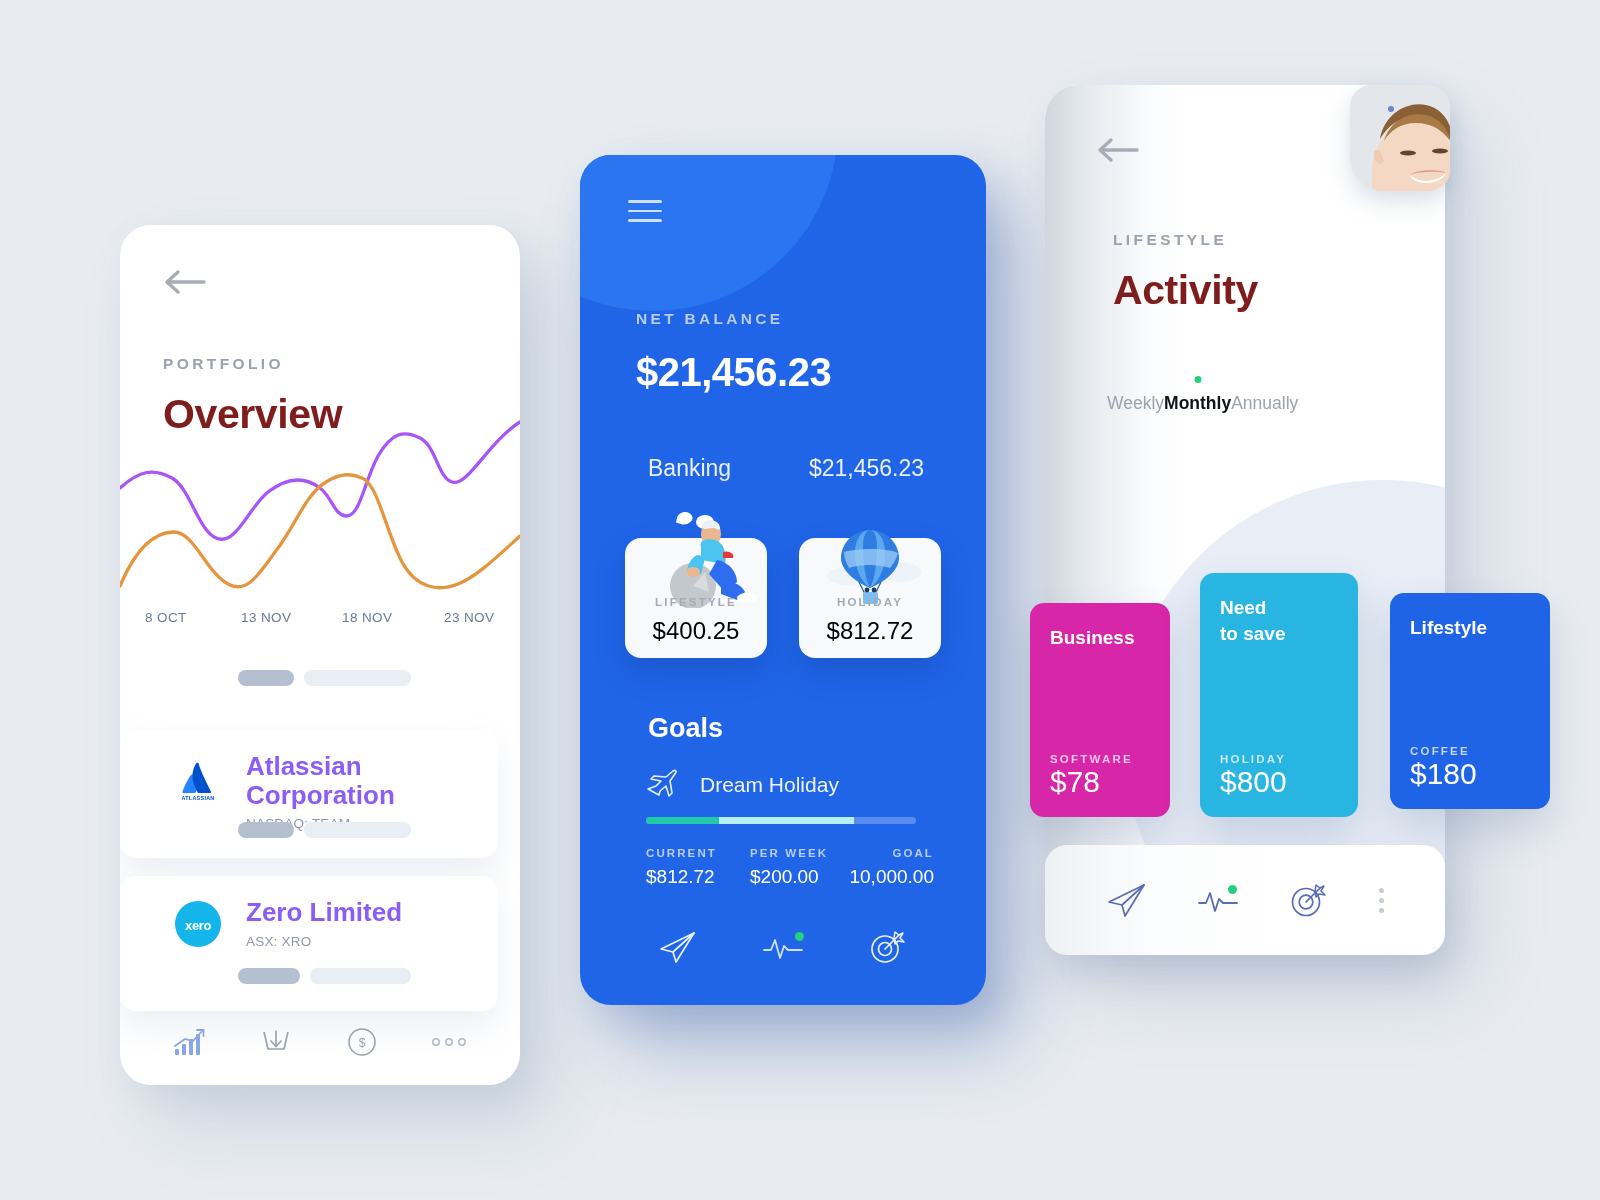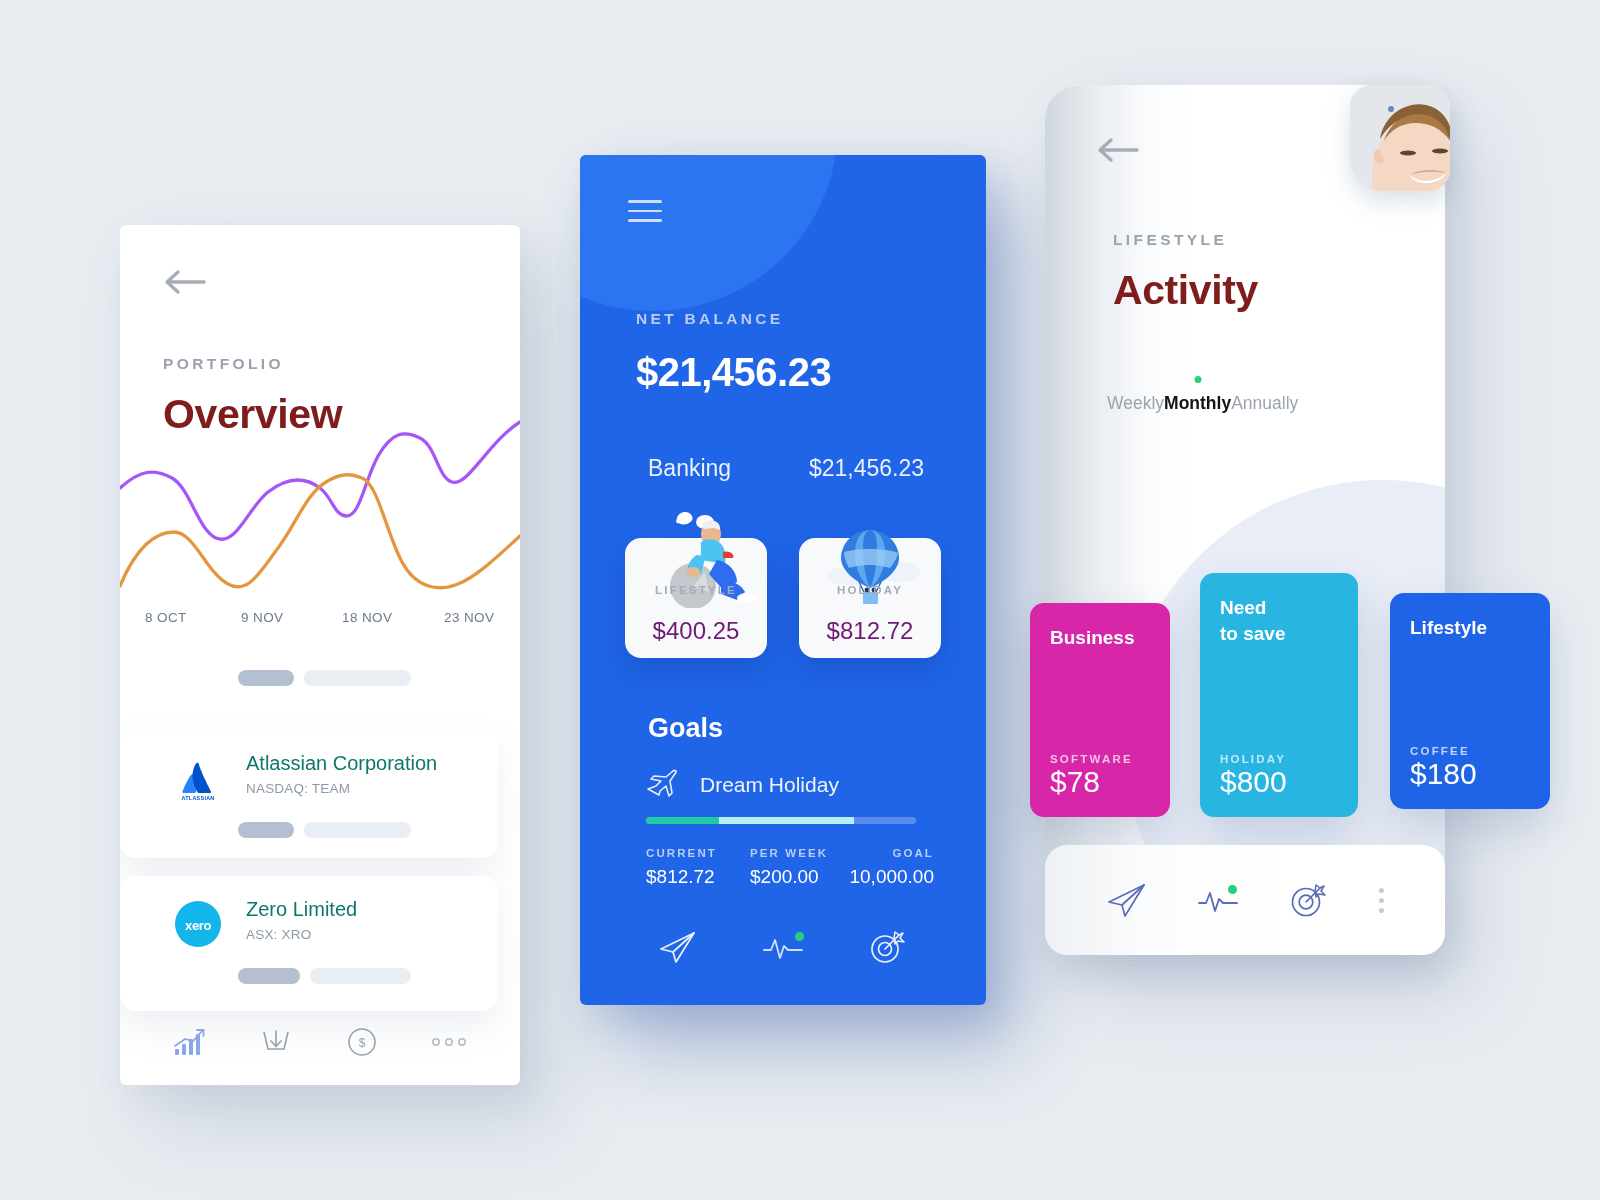--- a/index.html
+++ b/index.html
@@ -8,21 +8,21 @@
     background: #e8ecf1;
     font-family: "Liberation Sans", sans-serif;
     overflow: hidden;
     position: relative;
   }
   .stage { position: absolute; inset: 0; }
 
   
   .phone {
     position: absolute;
-    border-radius: 6px;
+    border-radius: 31px;
     overflow: hidden;
   }
 
   
   #phone1 {
     left: 120px; top: 225px; width: 400px; height: 860px;
     background: #ffffff;
     box-shadow: 34px 40px 70px rgba(120,140,170,.22),
                 10px 14px 34px rgba(120,140,170,.12);
   }
@@ -70,21 +70,21 @@
     border-radius: 16px;
     box-shadow: 0 16px 34px rgba(120,140,170,.14);
   }
 
   .stock-row { position: absolute; display: flex; align-items: flex-start; }
   .stock-logo {
     width: 52px; height: 52px; flex: 0 0 52px;
     display: flex; align-items: center; justify-content: center;
   }
   .stock-name {
-    font-size: 20px; font-weight: 400; color: #0f766e; line-height: 1.1;
+    font-size: 26px; font-weight: 700; color: #8b5cf6; line-height: 1.1;
   }
   .stock-ticker {
     font-size: 13.5px; color: #8e99a8; margin-top: 7px; letter-spacing: .2px;
   }
 
   .navbar1 {
     position: absolute; left: 0; bottom: 0; width: 400px; height: 86px;
     display: flex; align-items: center; justify-content: space-around;
     padding: 0 26px;
   }
@@ -130,21 +130,21 @@
     justify-content: flex-end;
     padding-bottom: 13px;
     overflow: visible;
   }
   .mini-card .illo { position: absolute; left: 0; right: 0; top: -38px; height: 108px; }
   .mini-cap {
     font-size: 11.5px; letter-spacing: 2.2px; color: #a2abb7; font-weight: 600;
     position: relative; z-index: 2;
   }
   .mini-val {
-    font-size: 24px; color: #701a75; font-weight: 400; margin-top: 21px;
+    font-size: 24px; color: #000000; font-weight: 400; margin-top: 9px;
     position: relative; z-index: 2;
   }
 
   .goals-title { font-size: 27px; color: #ffffff; font-weight: 600; }
   .goal-name { font-size: 21px; color: #eef4fe; font-weight: 400; }
 
   .progress {
     position: absolute; height: 7px; border-radius: 4px;
     background: rgba(255,255,255,.26); overflow: hidden; display: flex;
   }
@@ -261,21 +261,21 @@
                    C166,58 184,56 200,68 C212,77 214,95 226,96 C240,97 244,62 258,36
                    C272,12 284,10 300,18 C316,26 318,58 332,62 C348,67 368,22 400,2" stroke="#a855f7" stroke-width="3.3" fill="none" stroke-linecap="round"></path>
           <path d="M0,166 C16,128 34,112 54,112 C74,112 86,152 108,164 C128,175 140,152 158,128
                    C176,104 186,74 206,62 C222,52 232,54 242,58 C258,64 266,112 282,142
                    C296,168 318,172 338,164 C358,156 380,134 400,116" stroke="#e4963f" stroke-width="3.3" fill="none" stroke-linecap="round"></path>
         </svg>
       </div>
 
       <div class="axis-row">
         <span class="axis-lbl" style="position:absolute;left:25px;">8 OCT</span>
-        <span class="axis-lbl" style="position:absolute;left:121px;">9 NOV</span>
+        <span class="axis-lbl" style="position:absolute;left:121px;">13 NOV</span>
         <span class="axis-lbl" style="position:absolute;left:222px;">18 NOV</span>
         <span class="axis-lbl" style="position:absolute;left:324px;">23 NOV</span>
       </div>
 
       <div class="bar-pair" style="left:118px; top:445px;">
         <span class="bar-dark" style="width:56px;"></span>
         <span class="bar-light" style="width:107px;"></span>
       </div>
 
       <div class="stock-card" style="left:0px; top:505px; width:378px;">

